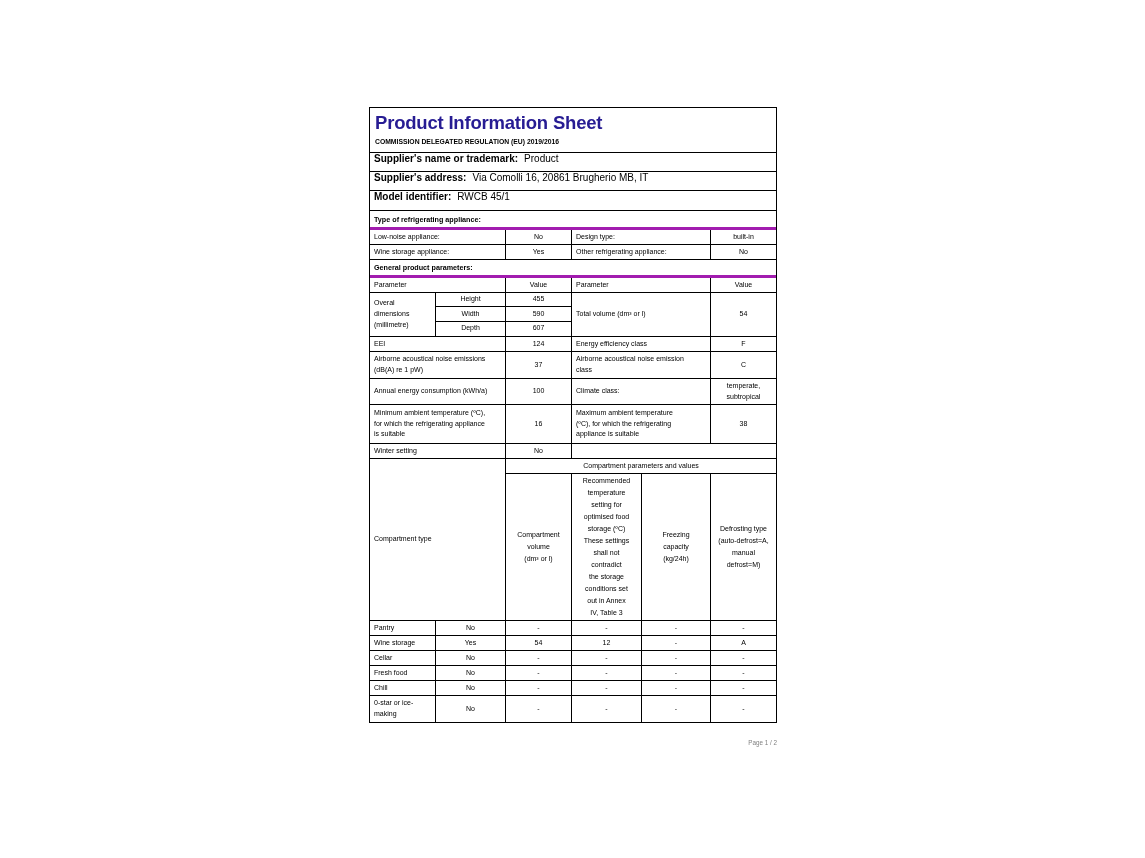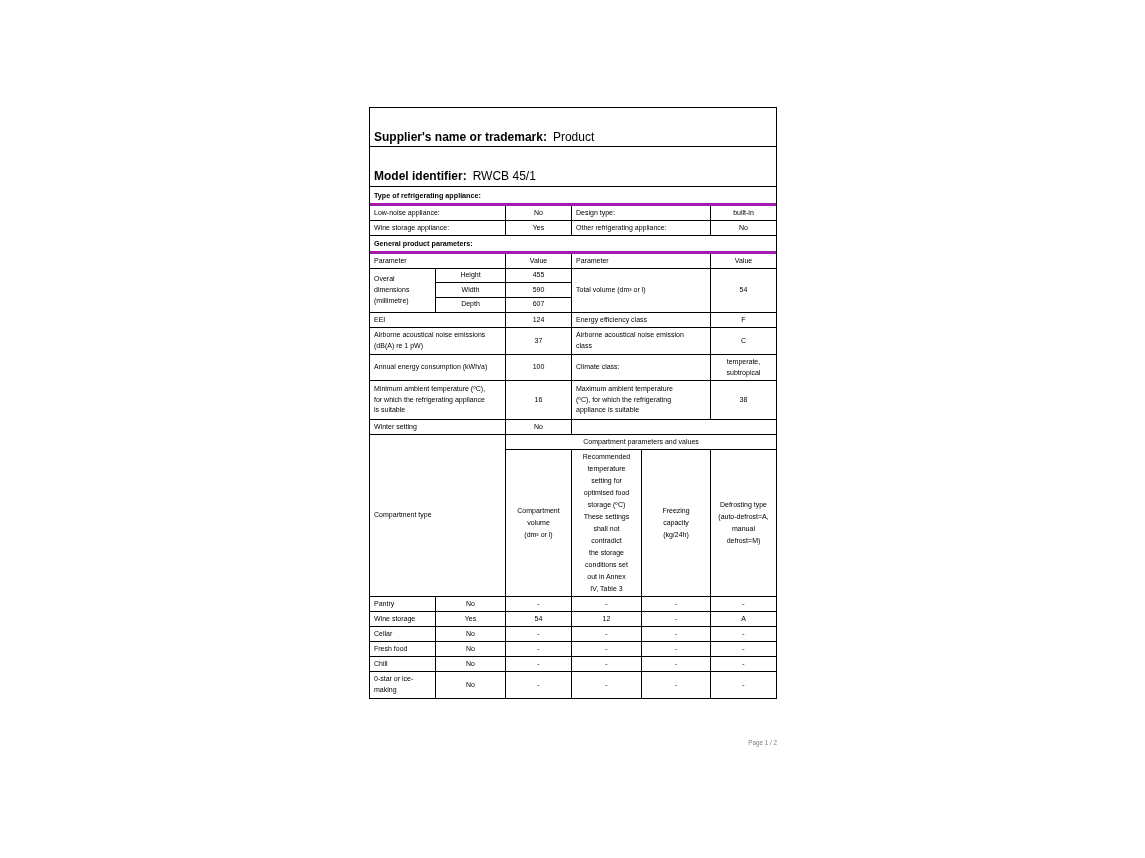--- a/index.html
+++ b/index.html
@@ -10,21 +10,21 @@
     position: absolute; left: 369px; top: 107px; width: 408px;
     border: 1px solid #000; background: #fff; font-size: 7px; line-height: 1.25;
   }
 
   
   .head { height: 45px; border-bottom: 1px solid #000; padding: 3px 5px 0 5px; }
   .title { font-size: 18.5px; font-weight: bold; color: #271c93; letter-spacing: -0.2px; }
   .reg { font-size: 6.8px; font-weight: bold; margin-top: 4px; }
 
   
-  .kv { display: flex; align-items: center; padding-left: 4px; border-bottom: 1px solid #000; font-size: 12px; margin-top: 20px; }
+  .kv { display: flex; align-items: flex-start; padding-left: 4px; border-bottom: 1px solid #000; font-size: 10px; }
   .kv .k { font-weight: bold; }
   .kv .v { margin-left: 6px; }
   .h19 { height: 19px; } .h20 { height: 20px; } .h18 { height: 18px; }
   .h15 { height: 15px; } .h27 { height: 27px; } .h26 { height: 26px; } .h39 { height: 39px; }
 
   
   .sec { display: flex; align-items: center; font-weight: bold; padding-left: 4px; border-bottom: 3px solid #a21caf; font-size: 7.2px; }
 
   
   .r4 { display: flex; border-bottom: 1px solid #000; }
@@ -74,24 +74,32 @@
   .crow.last { border-bottom: none; }
 
   .footer { position: absolute; left: 369px; top: 739px; width: 408px;
             text-align: right; font-size: 6.3px; color: #808080; }
 </style>
 </head>
 <body>
 
 <div class="doc">
 
+  <div class="head">
+    <div class="title">Product Information Sheet</div>
+    <div class="reg">COMMISSION DELEGATED REGULATION (EU) 2019/2016</div>
+  </div>
 
   <div class="kv h19">
     <span class="k">Supplier's name or trademark:</span>
     <span class="v">Product</span>
+  </div>
+  <div class="kv h19">
+    <span class="k">Supplier's address:</span>
+    <span class="v">Via Comolli 16, 20861 Brugherio MB, IT</span>
   </div>
   <div class="kv h20">
     <span class="k">Model identifier:</span>
     <span class="v">RWCB 45/1</span>
   </div>
 
   <div class="sec h19">Type of refrigerating appliance:</div>
 
   <div class="r4 h15">
     <div class="ca">Low-noise appliance:</div>

